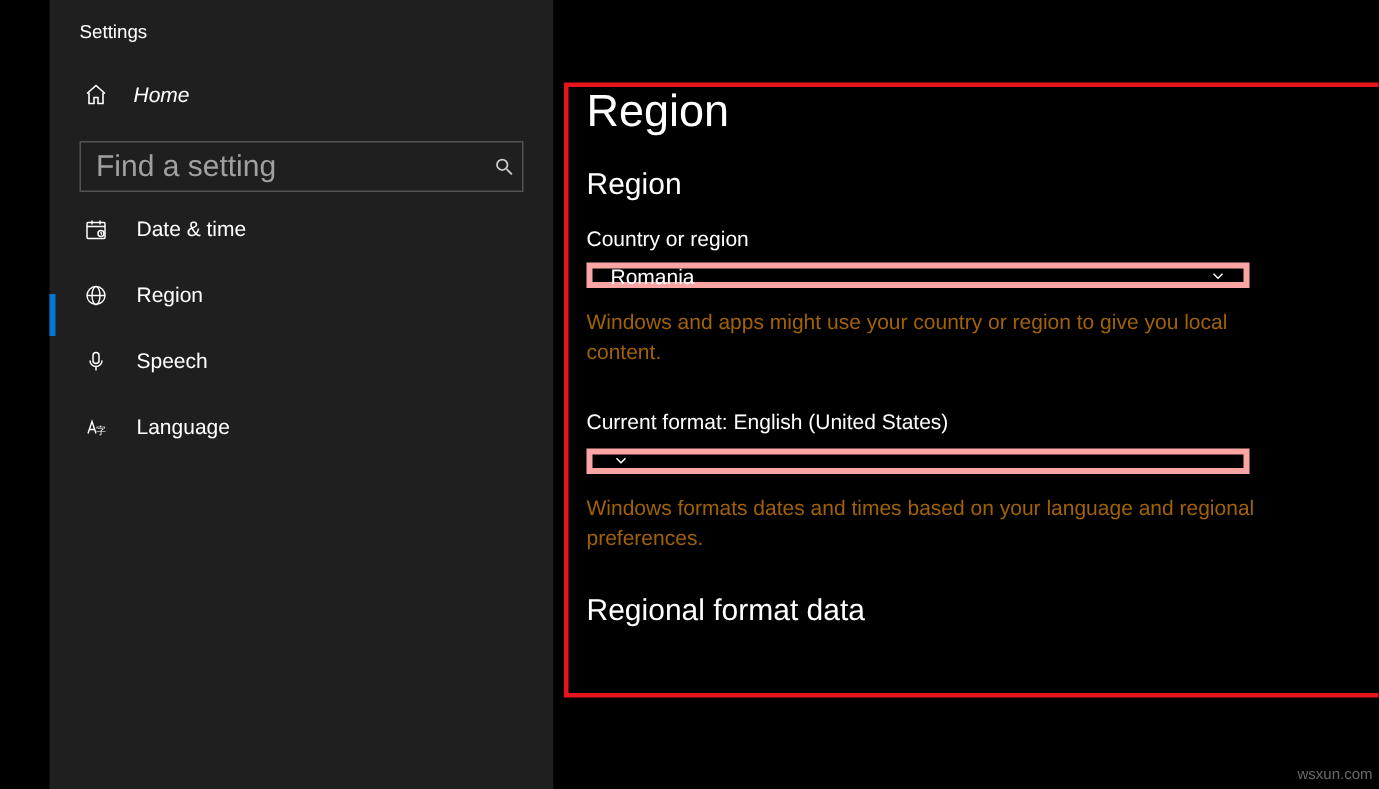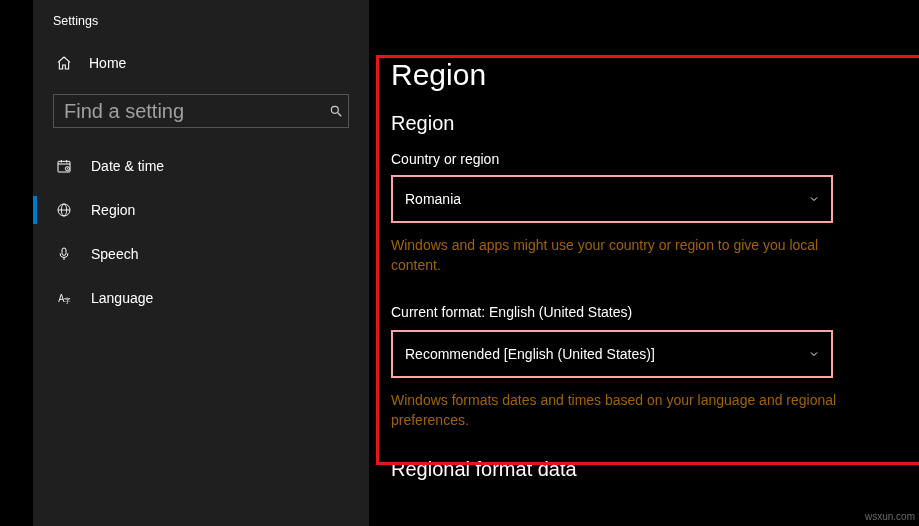--- a/index.html
+++ b/index.html
@@ -23,42 +23,42 @@
     font-size: 12.5px; font-weight: 400;
     padding: 4px 0 18px 20px;
   }
   .home-row {
     display: flex; align-items: center;
     padding: 8px 0 8px 22px;
     margin-bottom: 14px;
     cursor: pointer;
   }
   .home-row .icon { width: 18px; height: 18px; margin-right: 16px; display: flex; align-items: center; justify-content: center; }
-  .home-row .label { font-size: 14px; }
+  .home-row .label { font-size: 14px; font-style: italic; }
   .search-wrap { padding: 0 20px 16px 20px; }
   .search {
     display: flex; align-items: center;
     border: 1px solid #535353;
     height: 34px;
     padding: 0 10px;
     background: #1f1f1f;
   }
   .search input {
     flex: 1; background: transparent; border: none; outline: none;
     color: #cfcfcf; font-size: 20px;
   }
   .search input::placeholder { color: #a0a0a0; }
   .search .icon { width: 16px; height: 16px; display: flex; align-items: center; justify-content: center; }
   .section-label {
     font-weight: 600; font-size: 15px;
     padding: 4px 0 18px 22px;
   }
   .nav { }
   .nav-item {
-    display: flex; align-items: center;
+    display: flex; align-items: flex-start;
     height: 44px;
     padding-left: 22px;
     cursor: pointer;
     position: relative;
   }
   .nav-item .icon { width: 18px; height: 18px; margin-right: 18px; display: flex; align-items: center; justify-content: center; }
   .nav-item .label { font-size: 14px; color: #fff; }
   .nav-item.active::before {
     content: ""; position: absolute; left: 0; top: 8px; bottom: 8px; width: 4px;
     background: #0078d4;
@@ -83,22 +83,22 @@
     font-size: 30px; font-weight: 400;
     margin-bottom: 20px;
   }
   .sub-title {
     font-size: 20px; font-weight: 400;
     margin-bottom: 16px;
   }
   .field-label { font-size: 14px; margin-bottom: 8px; }
   .select {
     display: flex; align-items: center; justify-content: space-between;
-    border: 2px solid #fca5a5;
-    height: 48px; width: 442px;
+    border: 4px solid #fca5a5;
+    height: 17px; width: 442px;
     padding: 0 10px 0 12px;
     background: #000;
     cursor: pointer;
     margin-bottom: 12px;
   }
   .select .value { font-size: 14px; }
   .select .chev { width: 14px; height: 14px; display: flex; align-items: center; justify-content: center; }
   .hint { font-size: 14px; color: #a16207; line-height: 1.45; width: 460px; margin-bottom: 28px; }
   .current-format { font-size: 14px; margin-bottom: 10px; }
   .rfd-title {
@@ -207,21 +207,20 @@
               <polyline points="6 9 12 15 18 9"></polyline>
             </svg>
         </span>
       </div>
       <p class="hint">Windows and apps might use your country or region to give you local content.</p>
 
       <div class="current-format">
         <span>Current format: </span><span>English (United States)</span>
       </div>
       <div class="select">
-        <span class="value">Recommended [English (United States)]</span>
         <span class="chev">
           <svg viewBox="0 0 24 24" width="12" height="12" fill="none" stroke="#fff" stroke-width="2">
               <polyline points="6 9 12 15 18 9"></polyline>
             </svg>
         </span>
       </div>
       <p class="hint">Windows formats dates and times based on your language and regional preferences.</p>
 
       <h2 class="rfd-title">Regional format data</h2>
     </div>

